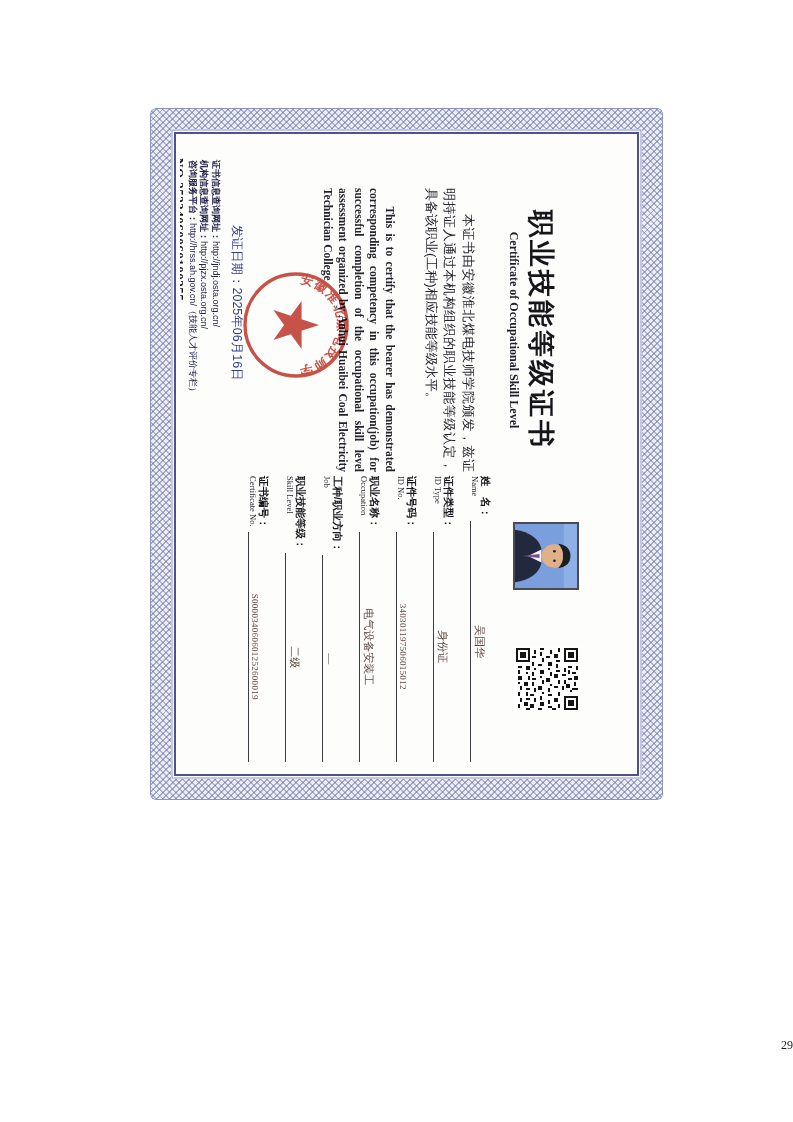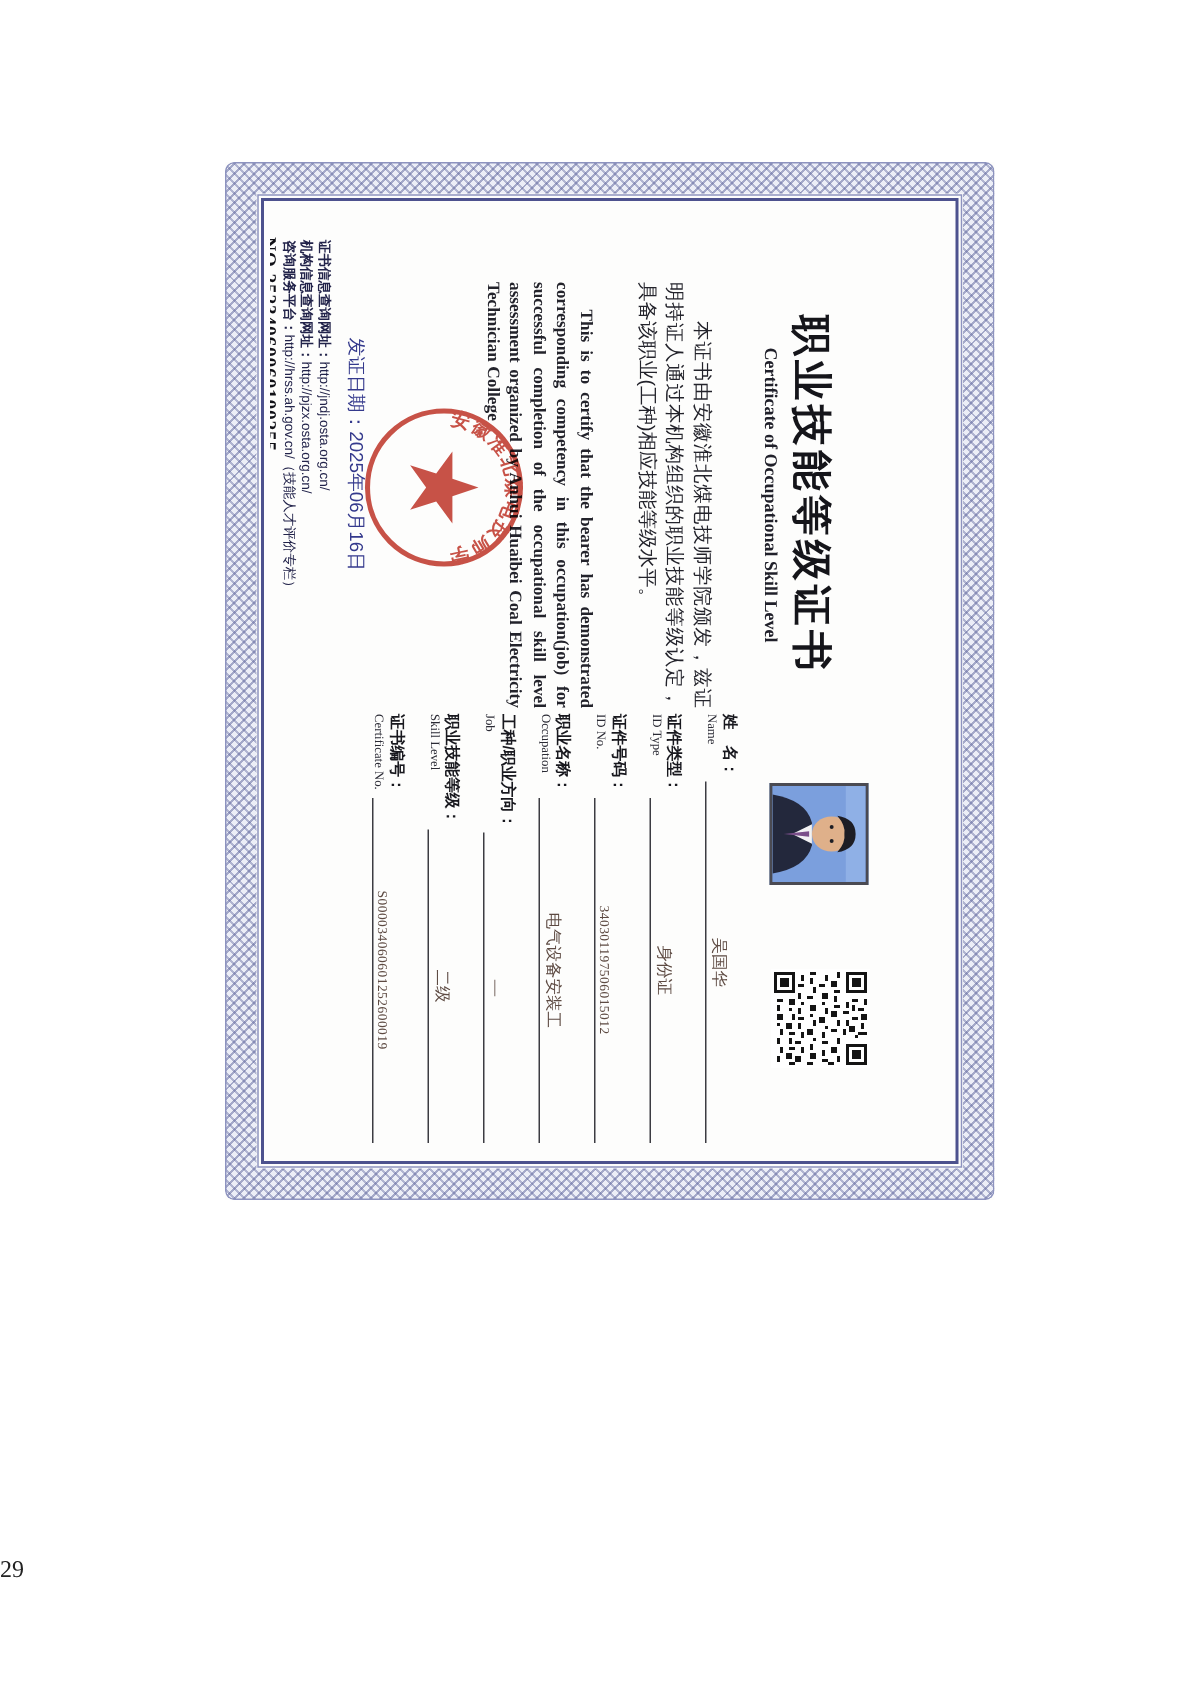--- a/index.html
+++ b/index.html
@@ -56,22 +56,22 @@
   .frow.last{margin-top:7px;}
   .flabel{display:flex;flex-direction:column;justify-content:flex-end;white-space:nowrap;
           padding-right:3px;}
   .lzh{font-size:10.5px;font-weight:bold;color:#18181e;line-height:12px;}
   .len{font-size:8.5px;color:#2a2a34;line-height:10px;font-family:"Liberation Serif",serif;}
   .fline{flex:1;position:relative;border-bottom:1.6px solid #3c3c42;height:26px;}
   .fval{position:absolute;left:0;right:0;bottom:1px;text-align:center;
         font-size:11px;color:#5d4a42;font-family:"Liberation Serif",serif;white-space:nowrap;}
   .fval.small{font-size:9px;letter-spacing:.3px;}
   
-  .pageno{position:absolute;left:0;top:1038px;width:100%;text-align:left;
-          font-size:16px;color:#222;font-family:"Liberation Serif",serif;}
+  .pageno{position:absolute;left:0;top:1038px;width:100%;text-align:right;
+          font-size:12px;color:#222;font-family:"Liberation Serif",serif;}
 </style>
 </head>
 <body>
 
 <div class="page">
 
   <div class="scan">
     <div class="cert">
       <div class="band"></div>
       <div class="band-inner-mask"></div>

